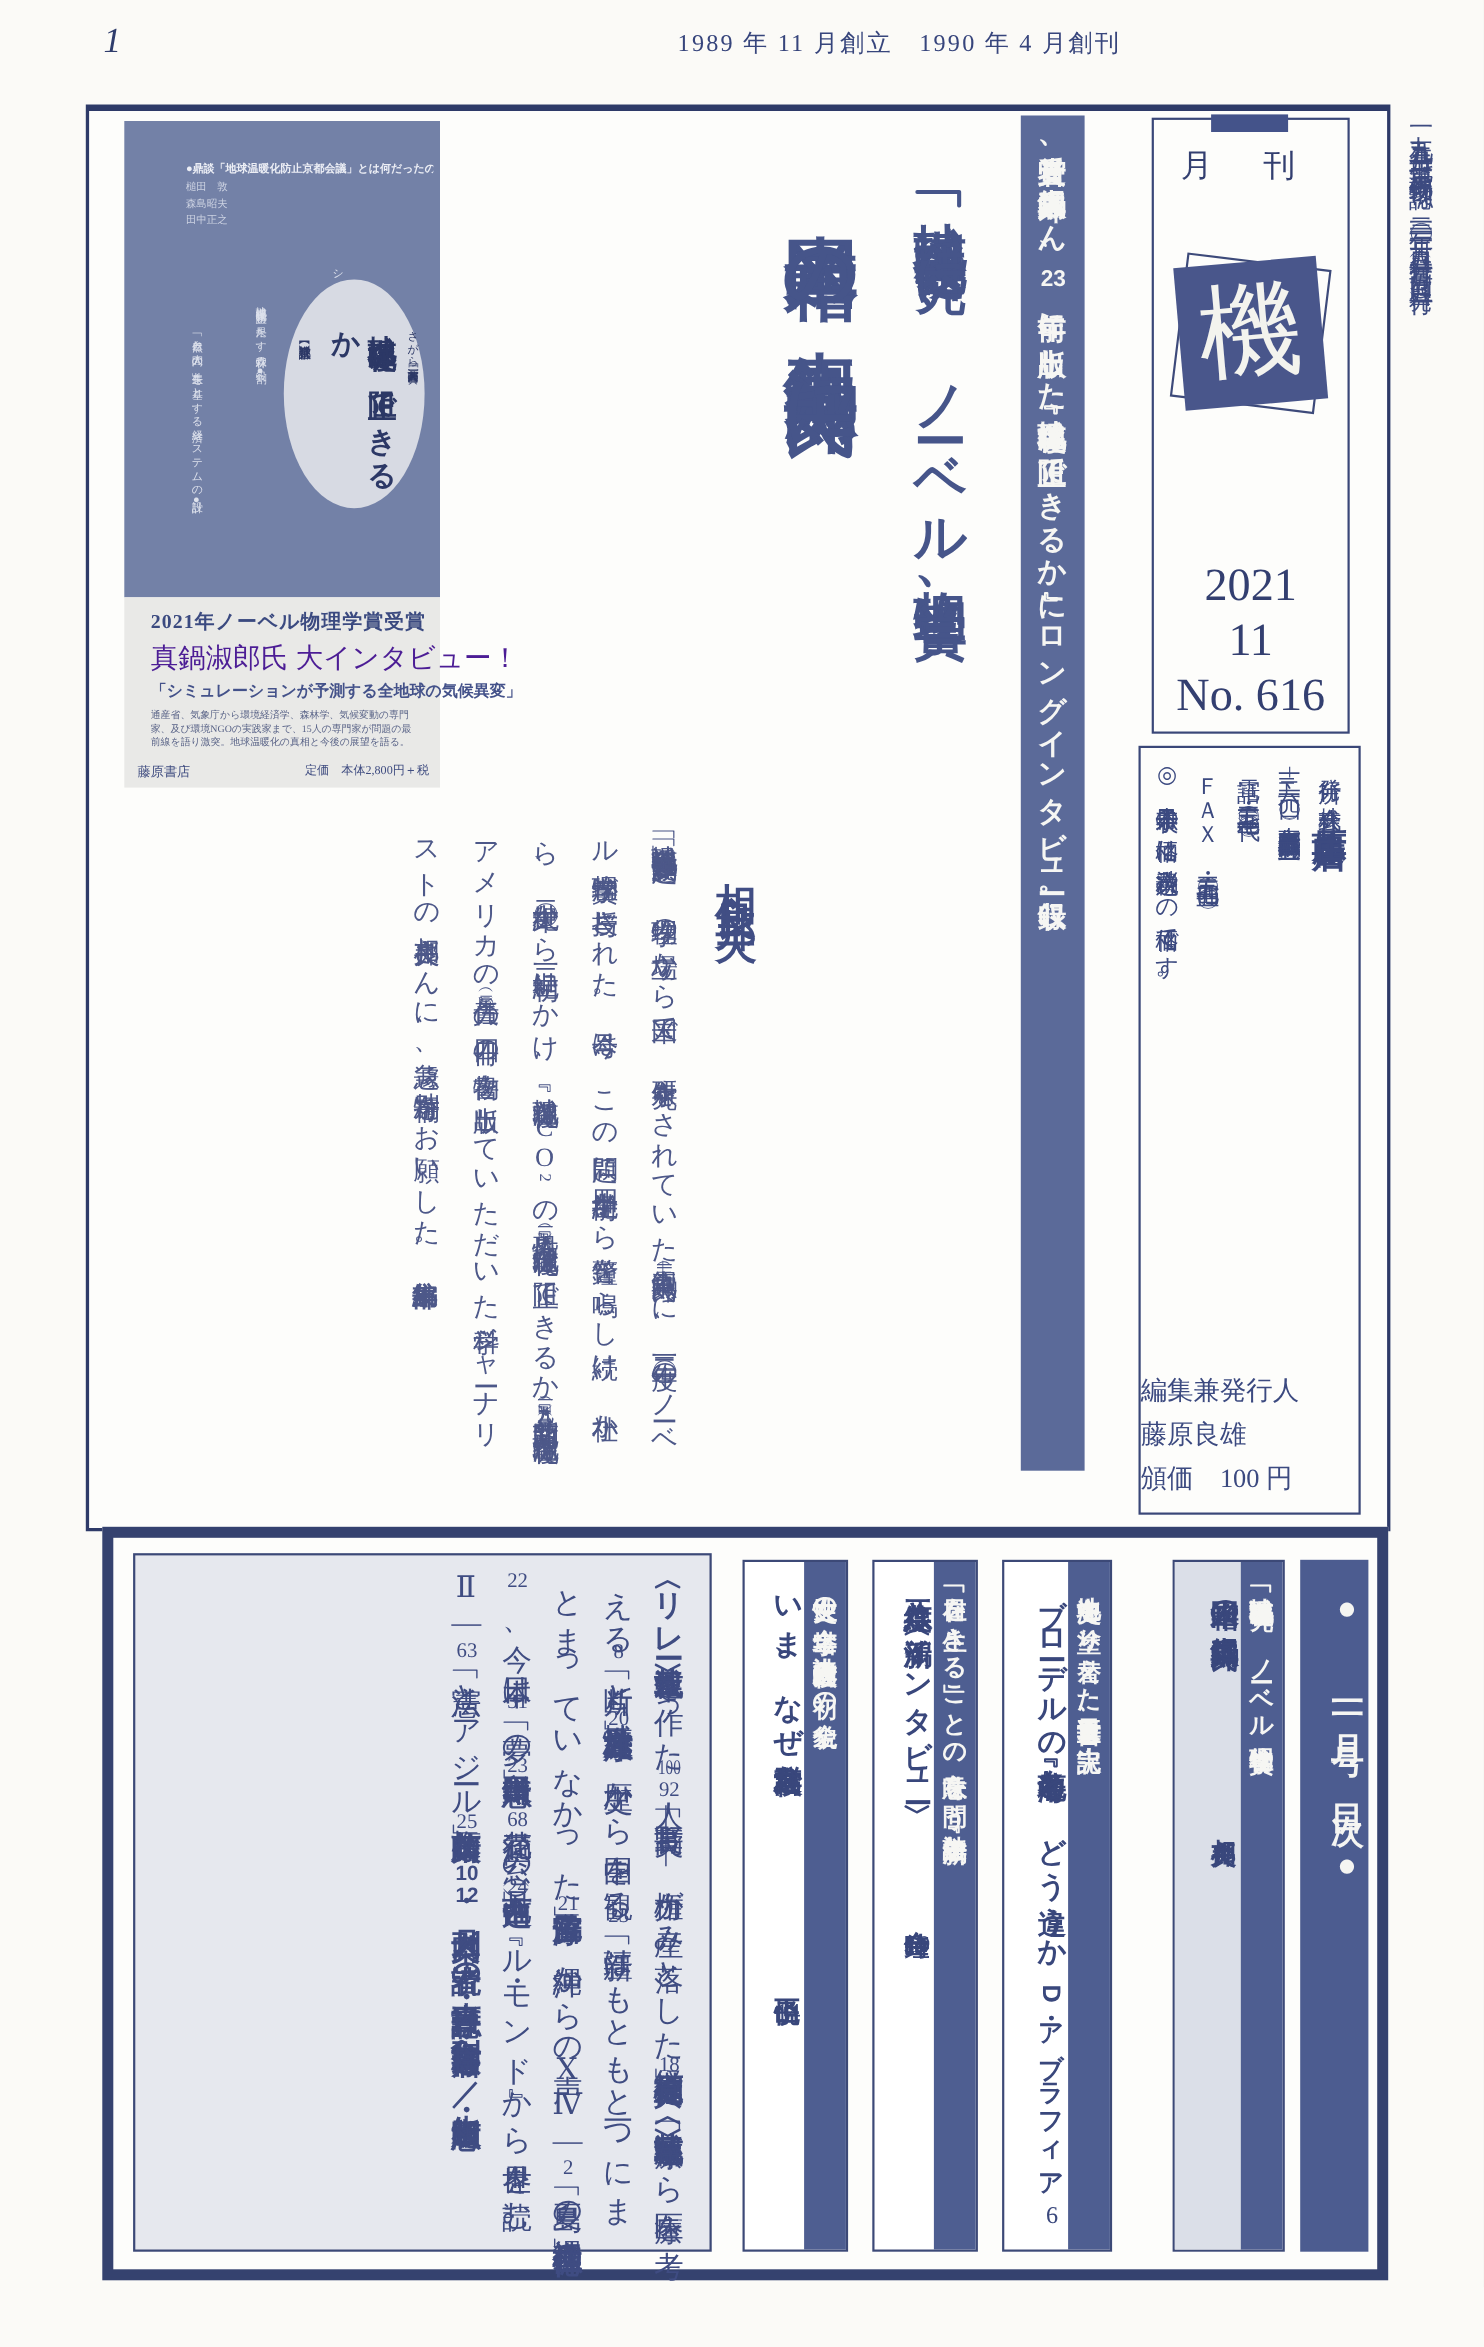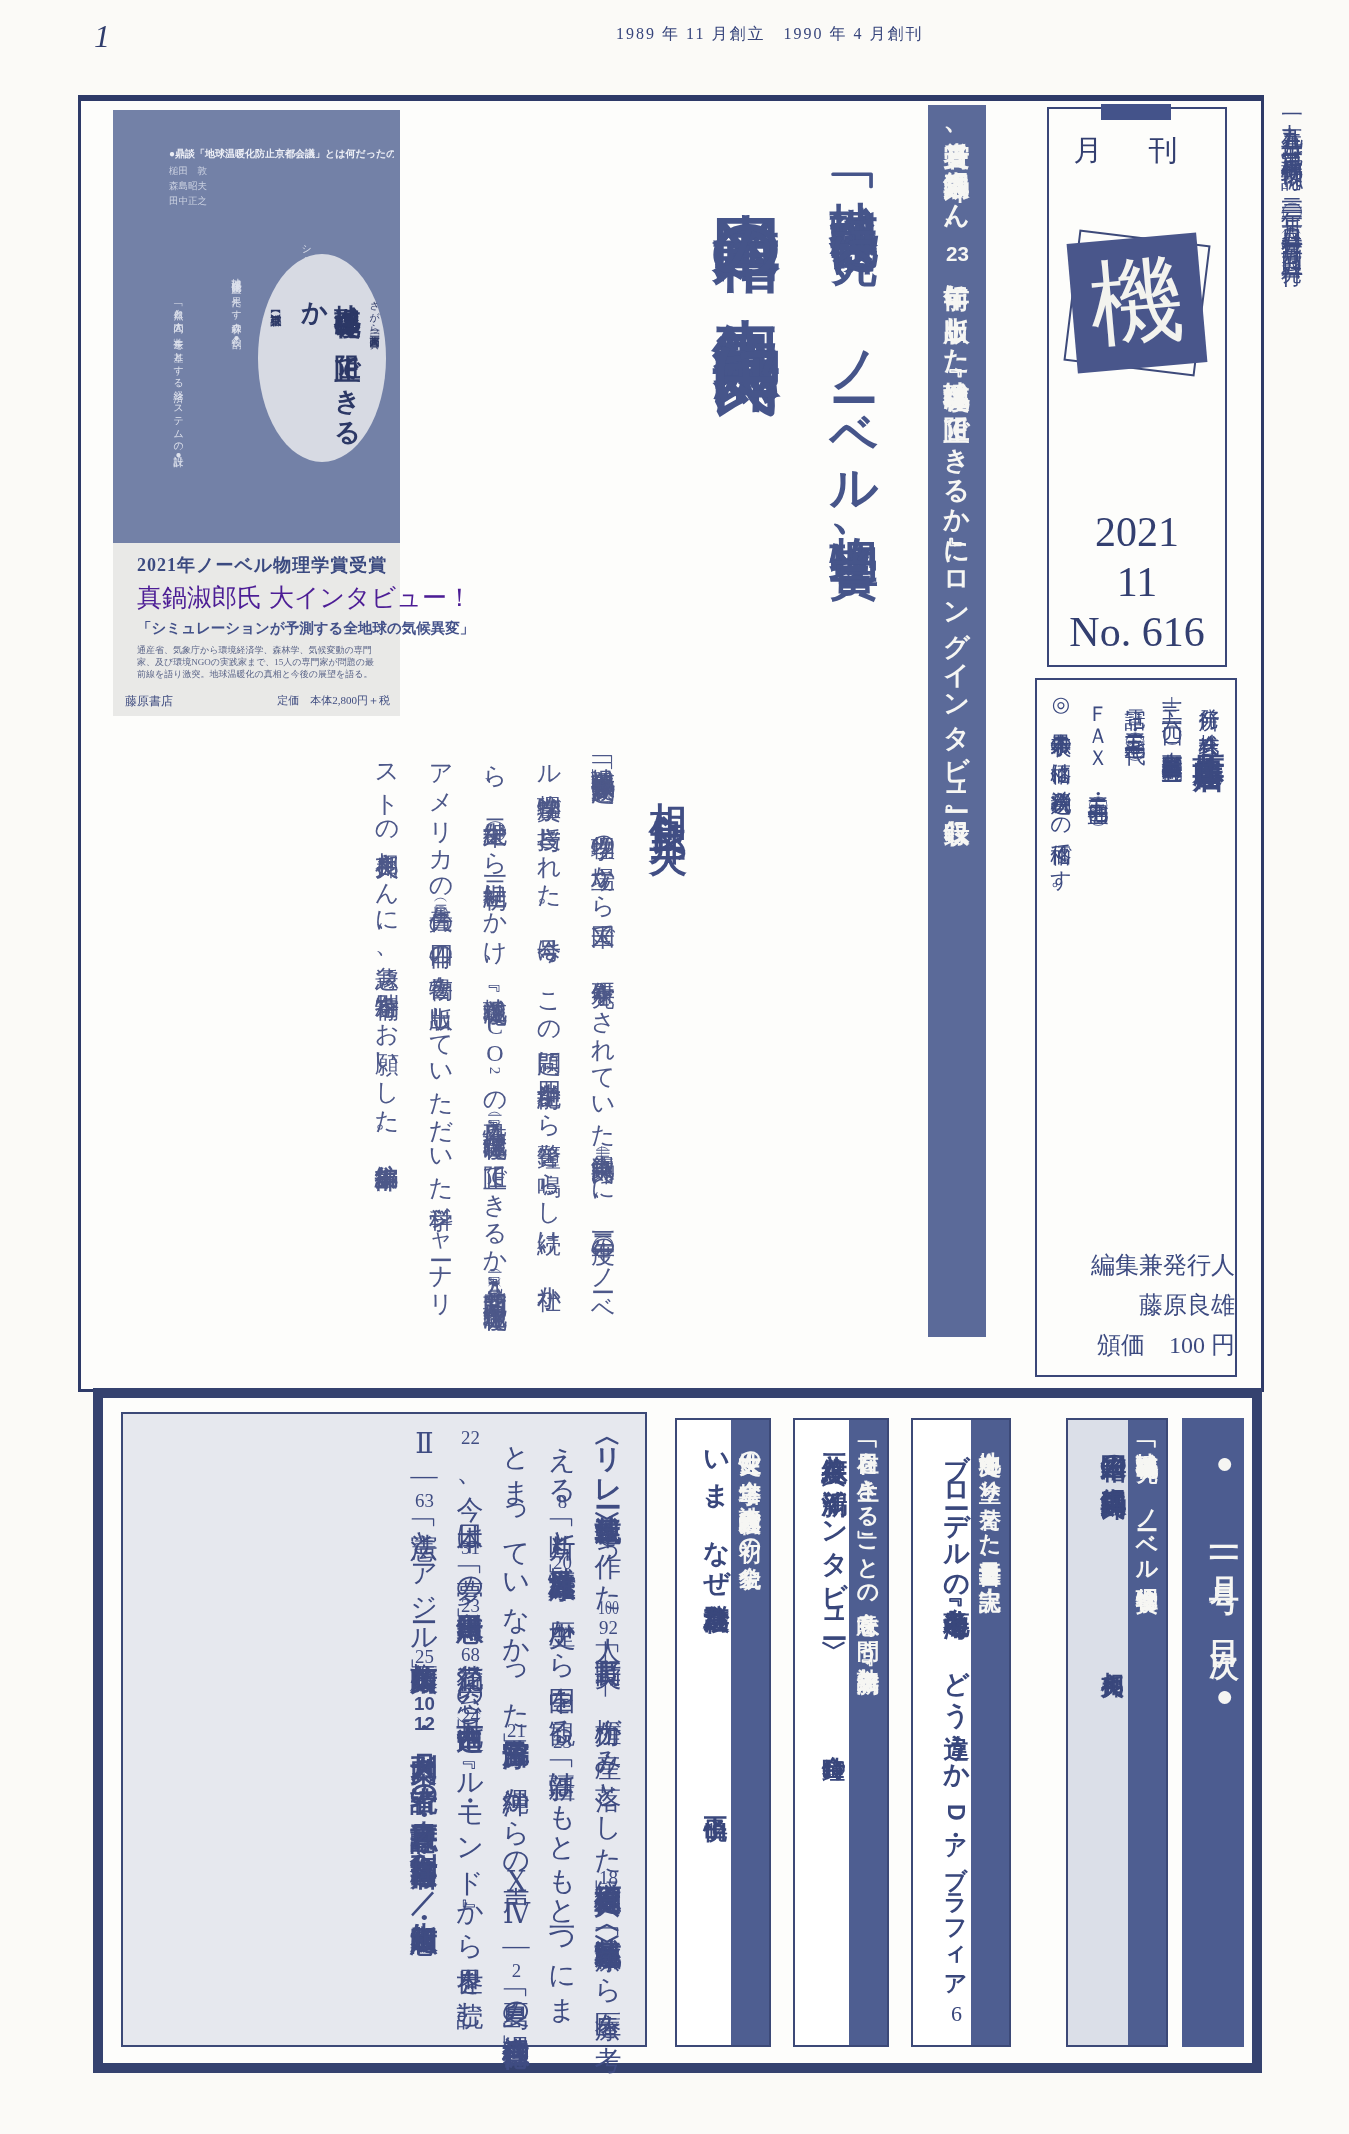--- a/index.html
+++ b/index.html
@@ -8,21 +8,21 @@
   .v{writing-mode:vertical-rl;text-orientation:mixed;}
   .abs{position:absolute;}
   .gothic{font-family:"Liberation Sans","DejaVu Sans",sans-serif;}
   .tcy{text-combine-upright:all;-webkit-text-combine:horizontal;font-size:.72em;}
   .small{font-size:15px;}
   .up{text-orientation:upright;}
   .b{font-family:"Liberation Sans","DejaVu Sans",sans-serif;font-weight:bold;}
 
   
   .folio{left:94px;top:18px;font-size:32px;font-style:italic;color:#2f3c6c;}
-  .founded{left:616px;top:24px;font-size:16px;letter-spacing:2px;color:#37457c;}
+  .founded{left:616px;top:24px;font-size:22px;letter-spacing:2px;color:#37457c;}
   .colophon{left:1277px;top:103px;height:1120px;font-size:22px;letter-spacing:3px;color:#3d4b80;}
 
   
   .main-box{left:78px;top:95px;width:1180px;height:1288px;background:#fdfdfb;
             border:3px solid #2e3a68;border-top-width:6px;}
 
   
   .masthead{left:1047px;top:107px;width:176px;height:556px;border:2px solid #3a4778;background:#fdfdfb;}
   .mast-tab{position:absolute;left:52px;top:-5px;width:70px;height:16px;background:#44538a;}
   .gekkan{position:absolute;left:0;top:22px;width:100%;text-align:center;font-size:29px;color:#333f70;
@@ -33,21 +33,21 @@
            color:#f3f3ee;font-size:94px;line-height:128px;text-align:center;}
   .issue{position:absolute;left:0;top:398px;width:100%;text-align:center;font-size:42px;line-height:50px;color:#333f70;}
 
   
   .pubbox{left:1035px;top:678px;width:198px;height:695px;border:2px solid #3a4778;background:#fdfdfb;}
   .pubcols{position:absolute;right:8px;top:12px;height:540px;writing-mode:vertical-rl;
            font-size:21px;line-height:37px;color:#3c4a80;letter-spacing:1px;}
   .pubcols>div{height:540px;}
   .pubname{font-size:32px;font-weight:bold;letter-spacing:2px;}
   .pubcopy{font-size:18px;}
-  .editor{position:absolute;left:0;bottom:10px;width:100%;text-align:right;font-size:24px;line-height:40px;color:#3c4a80;}
+  .editor{position:absolute;left:0;bottom:10px;width:100%;text-align:left;font-size:24px;line-height:40px;color:#3c4a80;}
 
   
   .banner{left:928px;top:105px;width:58px;height:1232px;background:#5b6a99;color:#f6f6f3;
           font-size:26px;line-height:58px;padding-top:16px;box-sizing:border-box;text-align:start;
           font-weight:bold;letter-spacing:1px;}
   .banner .tcy{font-size:.8em;}
 
   
   .hl1{left:822px;top:158px;font-size:48px;font-weight:bold;letter-spacing:5px;color:#46558a;}
   .hl2{left:702px;top:158px;font-size:68px;font-weight:bold;letter-spacing:7px;color:#46558a;}

